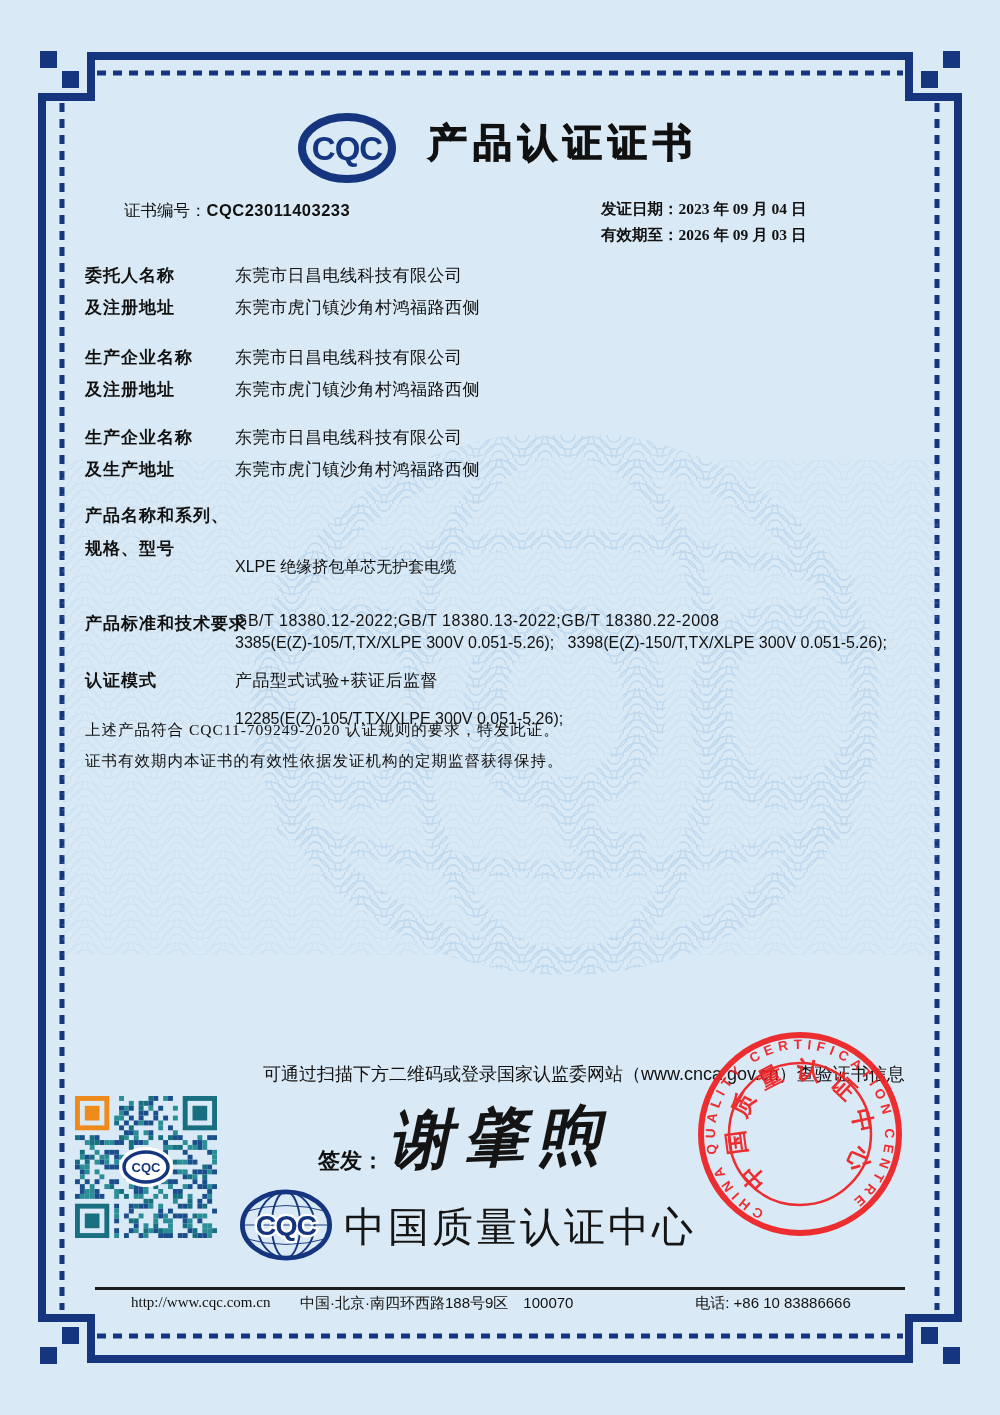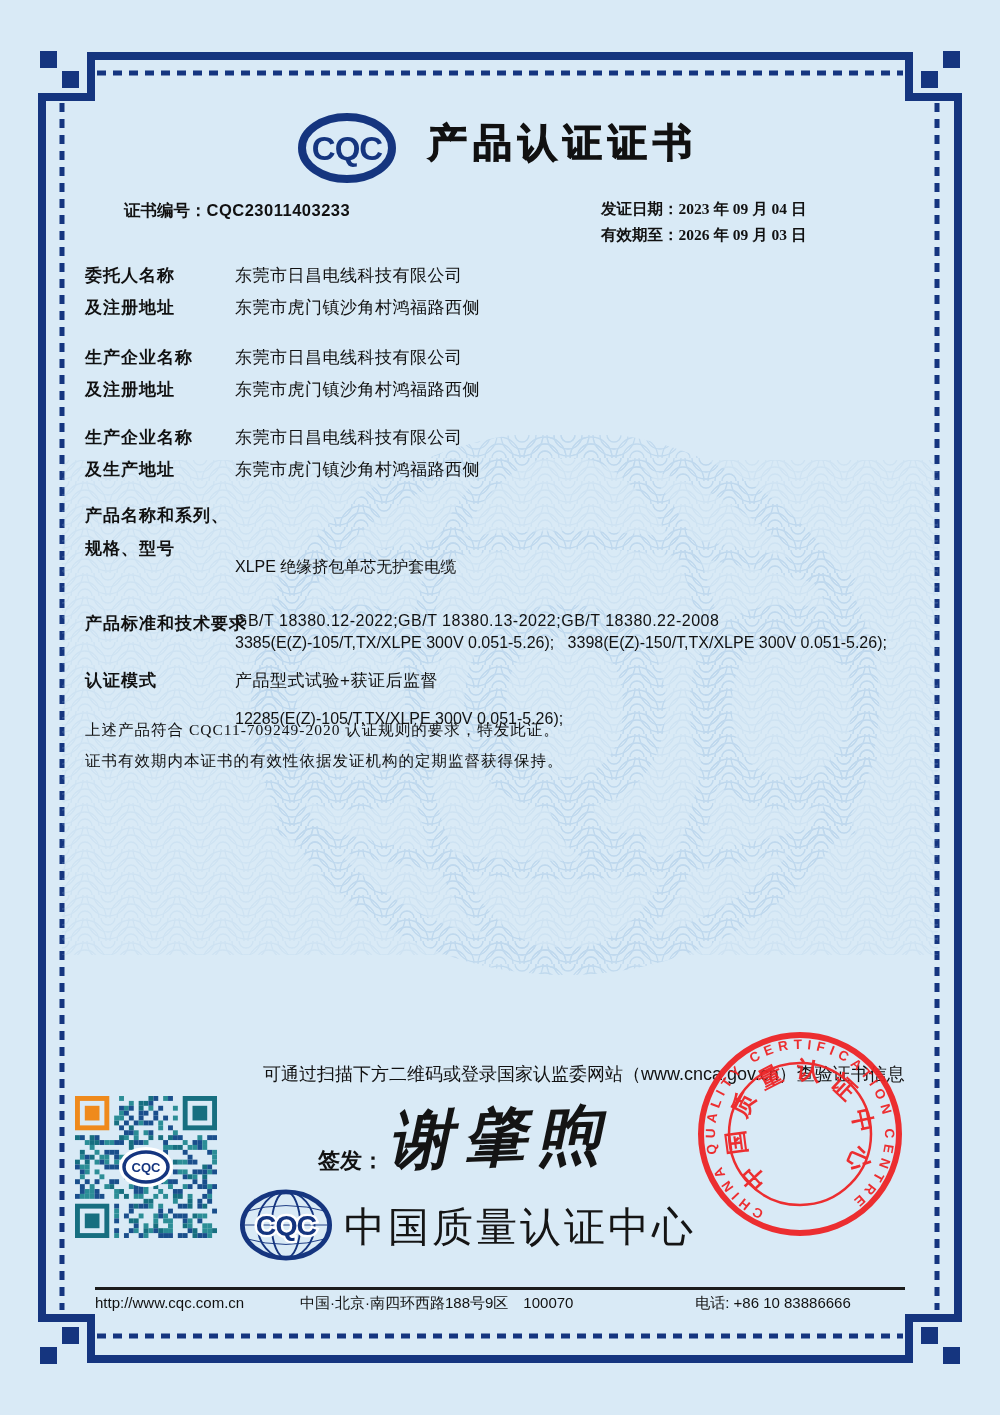--- a/index.html
+++ b/index.html
@@ -1,24 +1,24 @@
 <!DOCTYPE html>
 <html style="--bg: #d9eaf6; --navy: #15357f; --seal: #ee2426; --ink: #111111; --wave: #a9c9e6;"><head>
 <meta charset="utf-8">
 <style>
   html,body{margin:0;padding:0;background:#e8eef4;}
   .page{position:relative;width:1000px;height:1415px;background:var(--bg,#d9eaf6);
         font-family:"Liberation Sans",sans-serif;color:var(--ink,#111);overflow:hidden;}
   .abs{position:absolute;}
-  .mono{font-family:Liberation Sans, sans-serif;}
+  .mono{font-family:Liberation Serif, serif;margin-left:36px;}
 
   .title{left:428px;top:116px;font-size:39px;font-weight:700;letter-spacing:6px;
          -webkit-text-stroke:1.2px var(--ink,#111);}
   .meta-no{left:124px;top:200px;font-size:16.5px;}
-  .meta-no .lbl{font-family:"Liberation Serif",serif;font-weight:700;}
+  .meta-no .lbl{font-family:"Liberation Serif",serif;font-weight:400;}
   .meta-no .num{font-weight:700;letter-spacing:.5px;}
   .dates{left:601px;top:196px;font-size:15.5px;font-weight:700;line-height:26px;
          font-family:"Liberation Serif",serif;}
 
   .flabel{left:85px;font-size:17px;font-weight:700;letter-spacing:1px;white-space:pre;}
   .fvalue{left:235px;font-size:17px;letter-spacing:.5px;white-space:pre;}
   .pvals{left:235px;top:504px;font-size:16px;line-height:25.2px;white-space:pre;}
   .stmt{left:85px;font-size:15.5px;letter-spacing:1px;
         font-family:"Liberation Serif",serif;white-space:pre;}
 

